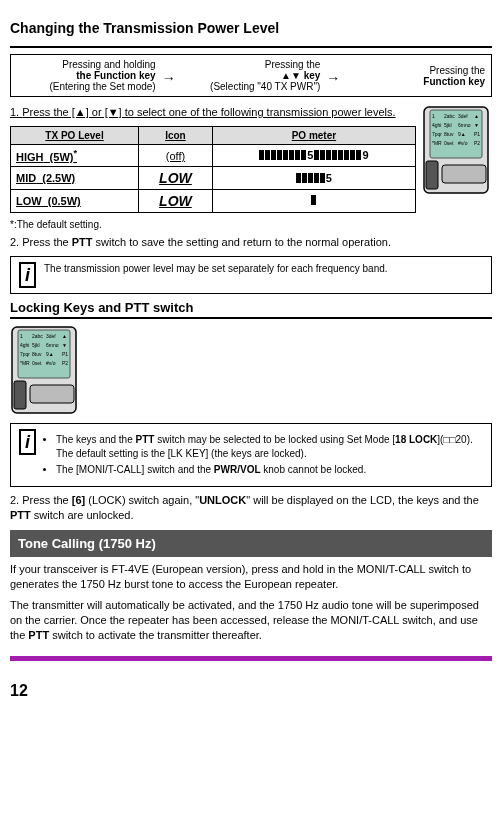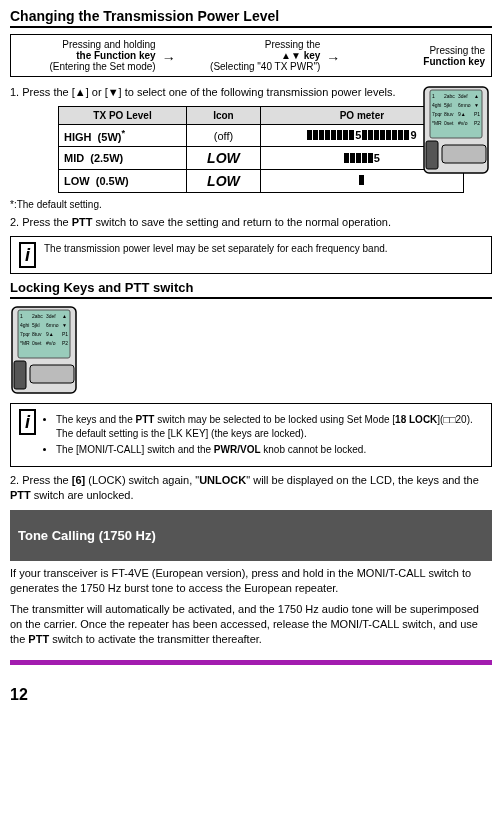--- a/index.html
+++ b/index.html
@@ -10,35 +10,36 @@
       font-size: 11px;
       background: #fff;
       color: #000;
       padding: 8px 10px;
     }
     h2.section-title {
       font-size: 14px;
       font-weight: bold;
       border-bottom: 2px solid #000;
       margin-bottom: 6px;
-      padding-bottom: 2px;
+      padding-bottom: 10px;
+      margin-top: 12px;
     }
     h3.section-title {
       font-size: 13px;
       font-weight: bold;
       border-bottom: 2px solid #000;
       margin-bottom: 6px;
       padding-bottom: 2px;
     }
     .tone-section-title {
       background: #555;
       color: #fff;
       font-size: 13px;
       font-weight: bold;
-      padding: 18px 8px;
+      padding: 6px 8px;
       margin-bottom: 5px;
     }
     
     .flow-chart {
       display: flex;
       align-items: center;
       border: 1px solid #000;
       padding: 4px 6px;
       margin-bottom: 8px;
       font-size: 10px;
@@ -49,21 +50,20 @@
     }
     .flow-arrow {
       font-size: 14px;
       padding: 0 6px;
     }
     
     .power-table {
       width: 100%;
       border-collapse: collapse;
       margin-bottom: 6px;
-      margin-left: 48px;
     }
     .power-table th, .power-table td {
       border: 1px solid #000;
       padding: 3px 5px;
       text-align: center;
     }
     .power-table th {
       background: #ddd;
       font-weight: bold;
       font-size: 10px;
@@ -113,20 +113,21 @@
       line-height: 1.4;
     }
     
     .content-with-image {
       display: flex;
       gap: 6px;
       align-items: flex-start;
     }
     .text-content {
       flex: 1;
+      text-decoration: underline;
     }
     .device-image {
       width: 70px;
       flex-shrink: 0;
     }
     .numbered-list-item {
       margin-bottom: 6px;
       line-height: 1.4;
     }
     p { line-height: 1.4; margin-bottom: 5px; }

